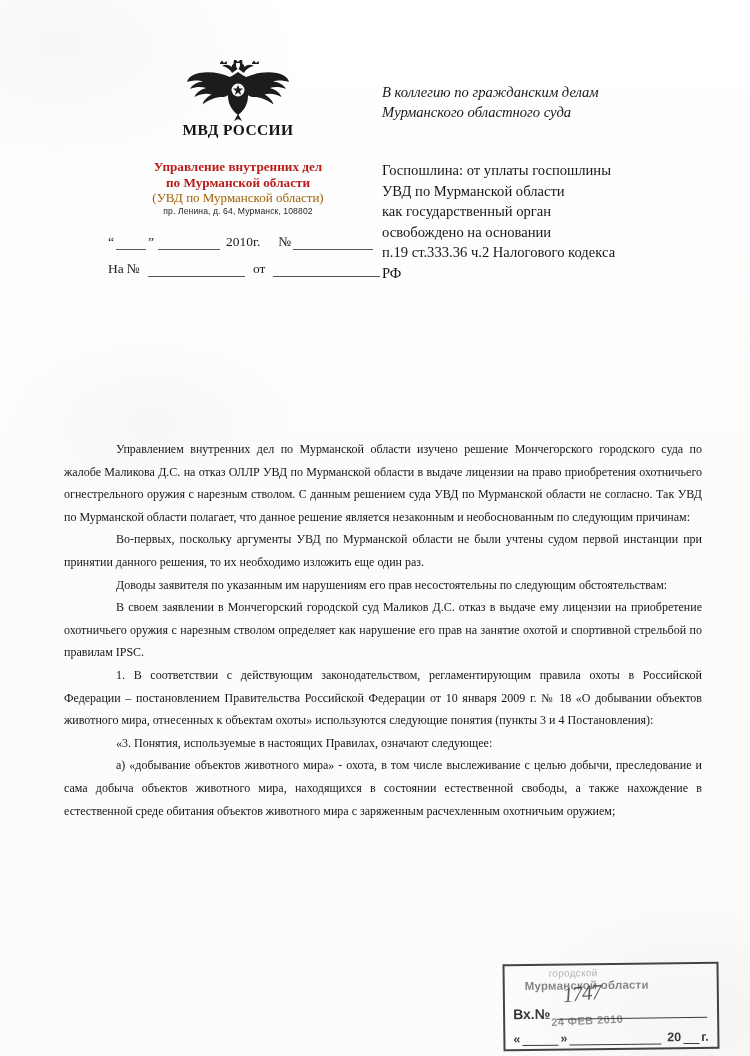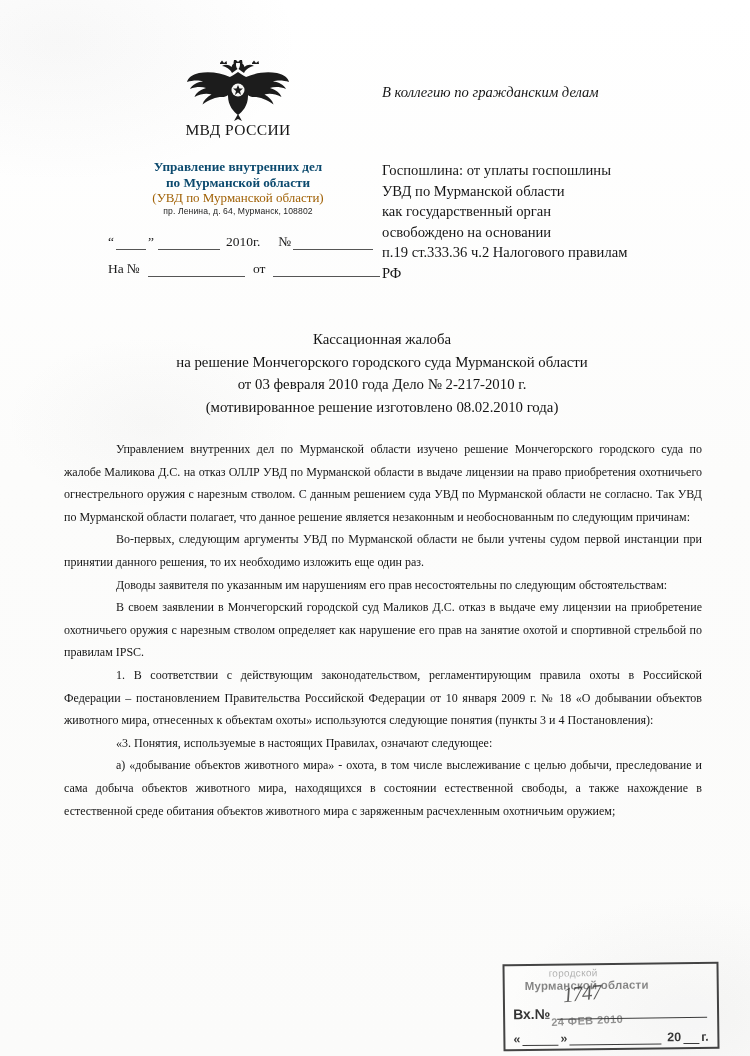--- a/index.html
+++ b/index.html
@@ -52,33 +52,33 @@
     z-index: 6;
   }
   .emblem {
     width: 104px;
     height: 62px;
     margin: 0 auto 1px auto;
     display: block;
   }
   .mvd-title {
     font-family: "Liberation Serif", serif;
-    font-weight: normal;
+    font-weight: bold;
     font-size: 15.5px;
     letter-spacing: 0.4px;
     margin-top: -2px;
     color: #151515;
     text-align: center;
   }
   .org-line {
     font-family: "Liberation Serif", serif;
     font-weight: bold;
     font-size: 13.2px;
     line-height: 15.5px;
-    color: #0c4a6e;
+    color: #b91c1c;
   }
   .org-line.first { margin-top: 20px; }
   .org-paren {
     font-family: "Liberation Serif", serif;
     font-size: 13px;
     line-height: 15px;
     color: #a16207;
   }
   .org-addr {
     font-family: "Liberation Sans", sans-serif;
@@ -317,41 +317,36 @@
     <div class="date-row">
       <span>На №</span>
       <span class="rule" style="width:100px; margin:0 8px;"></span>
       <span>от</span>
       <span class="rule" style="width:110px; margin-left:8px;"></span>
     </div>
   </div>
 
   <div class="addressee">
     <div>В    коллегию по гражданским    делам</div>
+    <div class="l2">Мурманского областного суда</div>
   </div>
 
   <div class="duty">
     <div>Госпошлина:  от уплаты госпошлины</div>
     <div>УВД по Мурманской области</div>
     <div>как государственный орган</div>
     <div>освобождено на основании</div>
-    <div>п.19 ст.333.36 ч.2 Налогового правилам</div>
+    <div>п.19 ст.333.36 ч.2 Налогового кодекса</div>
     <div>РФ</div>
   </div>
 
-  <div class="doc-title">
-    <div>Кассационная  жалоба</div>
-    <div>на решение Мончегорского городского суда Мурманской области</div>
-    <div>от 03 февраля 2010 года Дело № 2-217-2010 г.</div>
-    <div>(мотивированное решение изготовлено 08.02.2010 года)</div>
-  </div>
 
   <div class="body">
     <p>Управлением внутренних дел по Мурманской области изучено решение Мончегорского городского суда по жалобе Маликова Д.С. на отказ ОЛЛР УВД по Мурманской области в выдаче лицензии на право приобретения охотничьего огнестрельного оружия с нарезным стволом. С данным решением суда УВД по Мурманской области не согласно.  Так УВД по Мурманской области полагает, что данное решение является незаконным и необоснованным по следующим причинам:</p>
-    <p>Во-первых, следующим аргументы УВД по Мурманской области не были учтены судом первой инстанции при принятии  данного решения, то их необходимо изложить еще один раз.</p>
+    <p>Во-первых, поскольку аргументы УВД по Мурманской области не были учтены судом первой инстанции при принятии  данного решения, то их необходимо изложить еще один раз.</p>
     <p>Доводы заявителя по указанным им нарушениям его прав несостоятельны по следующим обстоятельствам:</p>
     <p>В своем заявлении в Мончегорский городской суд Маликов Д.С. отказ в выдаче ему лицензии на приобретение охотничьего оружия с нарезным стволом определяет как нарушение его прав на занятие охотой и спортивной стрельбой по правилам IPSC.</p>
     <p>1.    В    соответствии    с    действующим    законодательством, регламентирующим правила охоты в Российской Федерации – постановлением Правительства Российской Федерации от 10 января 2009 г. № 18 «О добывании объектов животного мира, отнесенных к объектам охоты» используются следующие понятия (пункты 3 и 4 Постановления):</p>
     <p>«3. Понятия, используемые в настоящих Правилах, означают следующее:</p>
     <p>а) «добывание объектов животного мира» - охота, в том числе выслеживание с целью добычи, преследование и сама добыча объектов животного мира, находящихся в состоянии естественной свободы, а также нахождение в естественной среде обитания объектов животного мира с заряженным расчехленным охотничьим оружием;</p>
   </div>
 
   <div class="stamp">
     <div class="stamp-inner">
       <div class="stamp-l1">городской</div>

